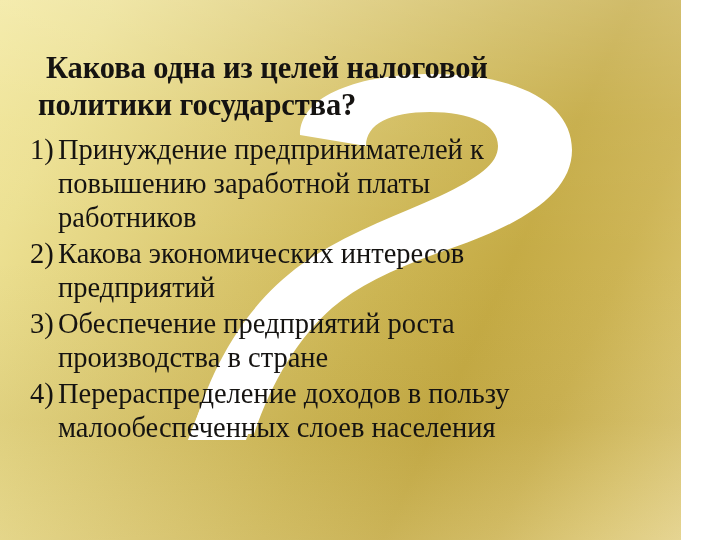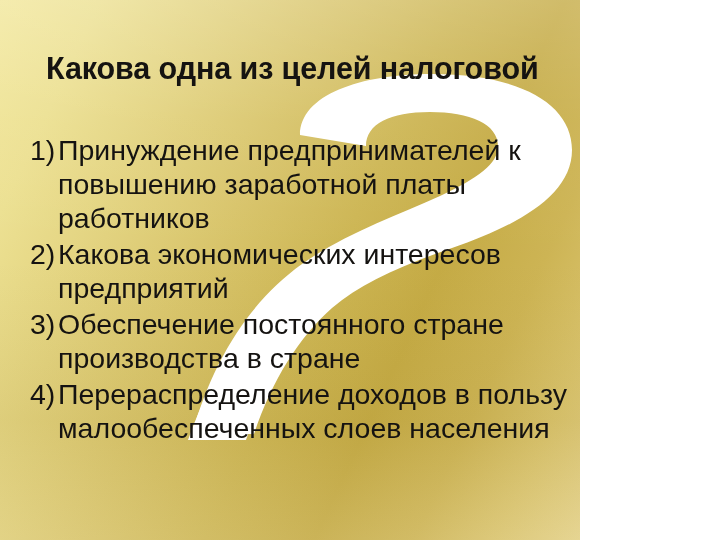--- a/index.html
+++ b/index.html
@@ -2,24 +2,24 @@
 <html><head>
 <meta charset="utf-8">
 <style>
   html, body {
     margin: 0;
     padding: 0;
     background: #ffffff;
   }
   #slide {
     position: relative;
-    width: 580px;
+    width: 681px;
     height: 540px;
     overflow: hidden;
-    font-family: Liberation Sans, sans-serif;
+    font-family: Liberation Serif, serif;
     background:
       linear-gradient(115deg,
         #f2e79a 0%,
         #ece091 12%,
         #e2d27e 26%,
         #d8c46a 40%,
         #cdb654 55%,
         #c5ab45 68%,
         #cdb454 80%,
         #d9c36c 90%,
@@ -137,37 +137,38 @@
                  C 208 382, 244 322, 292 282
                  Z" fill="#ffffff"></path>
       </g>
     </svg>
   </div>
 
   <div id="content">
 
     <div class="title">
       <span class="l1">Какова одна из целей налоговой</span>
+      <span class="l2">политики государства?</span>
     </div>
 
     <ol class="answers">
       <li>
         <span class="num">1)</span>
         <span class="atext">Принуждение предпринимателей к
 повышению заработной платы
 работников</span>
       </li>
       <li>
         <span class="num">2)</span>
         <span class="atext">Какова экономических интересов
 предприятий</span>
       </li>
       <li>
         <span class="num">3)</span>
-        <span class="atext">Обеспечение постоянного стране
+        <span class="atext">Обеспечение предприятий роста
 производства в стране</span>
       </li>
       <li>
         <span class="num">4)</span>
         <span class="atext">Перераспределение доходов в пользу
 малообеспеченных слоев населения</span>
       </li>
     </ol>
 
   </div>

